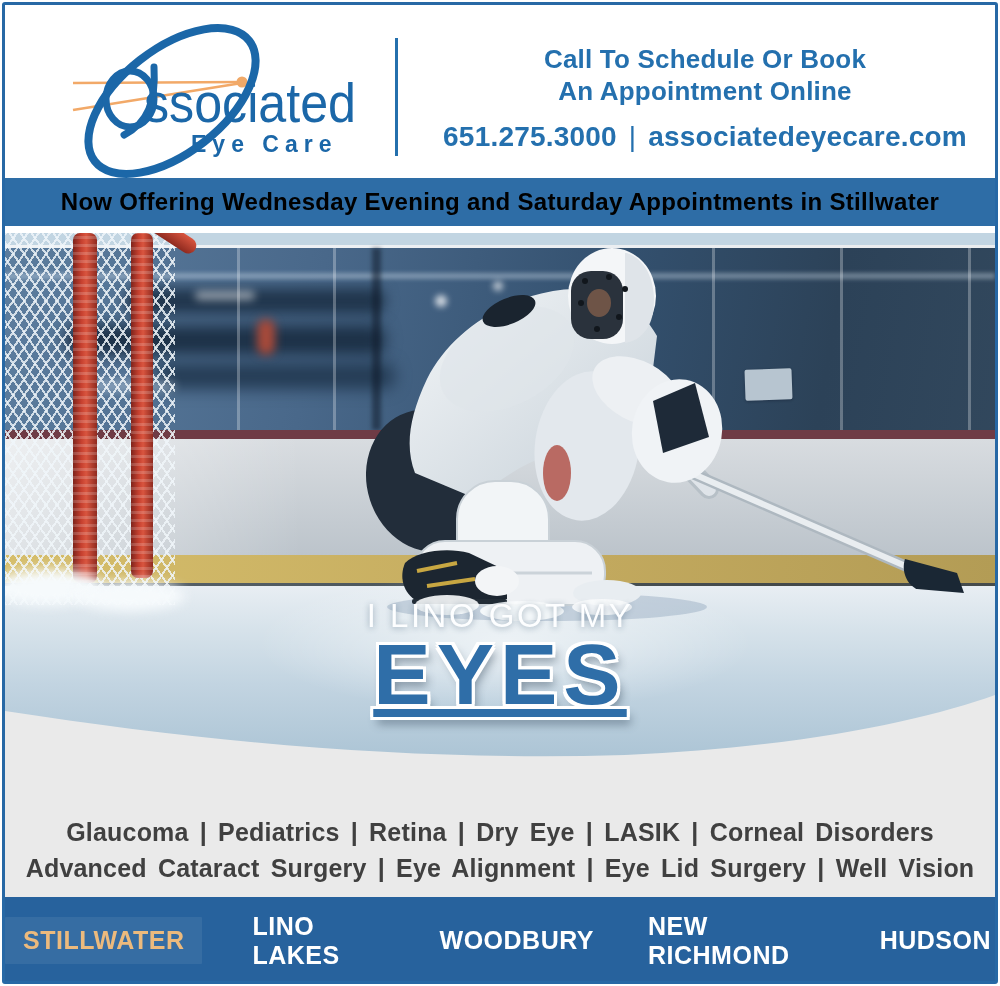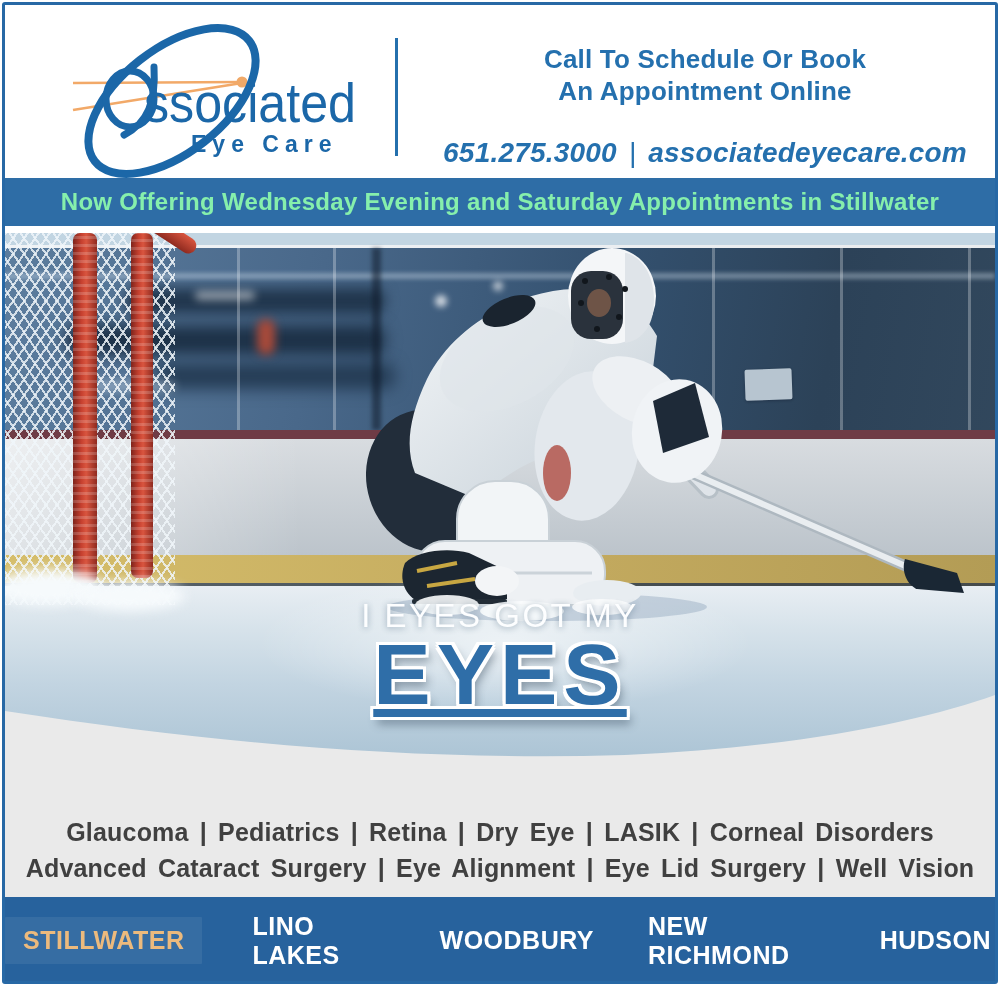--- a/index.html
+++ b/index.html
@@ -6,27 +6,27 @@
   body { background:#ffffff; font-family:"Liberation Sans", sans-serif; }
   .ad { position:relative; width:1000px; height:986px; background:#ffffff; overflow:hidden; }
   .frame { position:absolute; inset:2px; border:3px solid #2768A5; border-radius:3px; z-index:60; pointer-events:none; }
 
   
   .header { position:absolute; top:5px; left:5px; right:5px; height:218px; background:#fff; z-index:5; }
   .logo-svg { position:absolute; left:55px; top:16px; }
   .divider { position:absolute; left:390px; top:33px; width:3px; height:118px; background:#2470AD; }
   .cta { position:absolute; left:425px; right:15px; top:38px; text-align:center; color:#2470AE; }
   .cta-line { font-size:26px; font-weight:bold; line-height:32px; letter-spacing:.2px; }
-  .phone-line { margin-top:30px; font-size:28px; font-weight:bold; letter-spacing:.2px; color:#2470AE;font-style:italic; }
+  .phone-line { margin-top:14px; font-size:28px; font-weight:bold; letter-spacing:.2px; color:#2470AE; }
   .phone-line .sep { padding:0 12px; font-weight:normal; color:#2470AE; }
 
   
   .banner { position:absolute; top:178px; left:5px; right:5px; height:48px; background:#2E6DA6;
             display:flex; align-items:center; justify-content:center; z-index:5; }
-  .banner span { color:#86efac; font-size:24px; font-weight:bold; letter-spacing:.3px; }
+  .banner span { color:#000000; font-size:24px; font-weight:bold; letter-spacing:.3px; }
 
   
   .hero { position:absolute; top:233px; left:5px; right:5px; height:664px; background:#EAEAEA; overflow:hidden; z-index:4; }
   .scene { position:absolute; top:0; left:0; width:990px; height:532px;
            background:linear-gradient(100deg,#5C7D9E 0%,#49688A 30%,#33506E 58%,#2C4258 78%,#33495E 100%); }
   .topband { position:absolute; top:0; left:0; right:0; height:12px; background:#C2D5E2; }
   .topline { position:absolute; top:12px; left:0; right:0; height:3px; background:rgba(255,255,255,.9); }
   .rail { position:absolute; top:40px; left:0; right:0; height:6px; background:rgba(220,235,245,.38); filter:blur(2px); }
   .blob { position:absolute; border-radius:12px; }
   .seam { position:absolute; top:15px; height:182px; width:3px; background:rgba(255,255,255,.28); }
@@ -227,21 +227,21 @@
         <ellipse cx="90" cy="364" rx="32" ry="10" fill="#FAFCFD" opacity=".9"></ellipse>
         <ellipse cx="165" cy="370" rx="42" ry="10" fill="#FAFCFD" opacity=".9"></ellipse>
         <ellipse cx="245" cy="366" rx="30" ry="8" fill="#FAFCFD" opacity=".85"></ellipse>
       </svg>
     </div>
 
     <svg class="sweep" width="990" height="664" viewBox="0 0 990 664">
       <path d="M0,478 C 220,512 420,528 620,522 C 800,514 920,487 990,462 L990,664 L0,664 Z" fill="#EAEAEA"></path>
     </svg>
 
-    <div class="overlay ov1">I EYES GOT MY</div>
+    <div class="overlay ov1">I LINO GOT MY</div>
     <div class="overlay ov2">EYES</div>
 
     <div class="services svc1">Glaucoma  |  Pediatrics  |  Retina  |  Dry Eye  |  LASIK  |  Corneal Disorders</div>
     <div class="services svc2">Advanced Cataract Surgery  |  Eye Alignment  |  Eye Lid Surgery  |  Well Vision</div>
   </div>
 
   <div class="footer">
     <span class="loc active">STILLWATER</span>
     <span class="loc">LINO LAKES</span>
     <span class="loc">WOODBURY</span>

